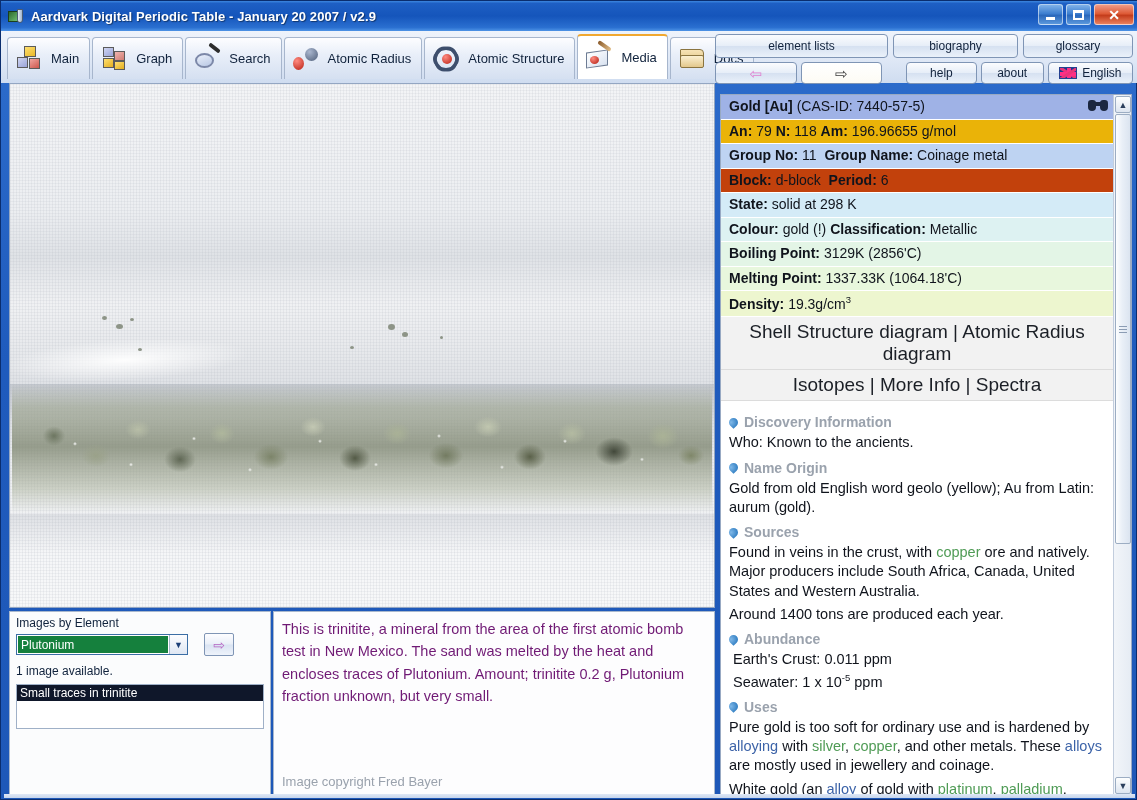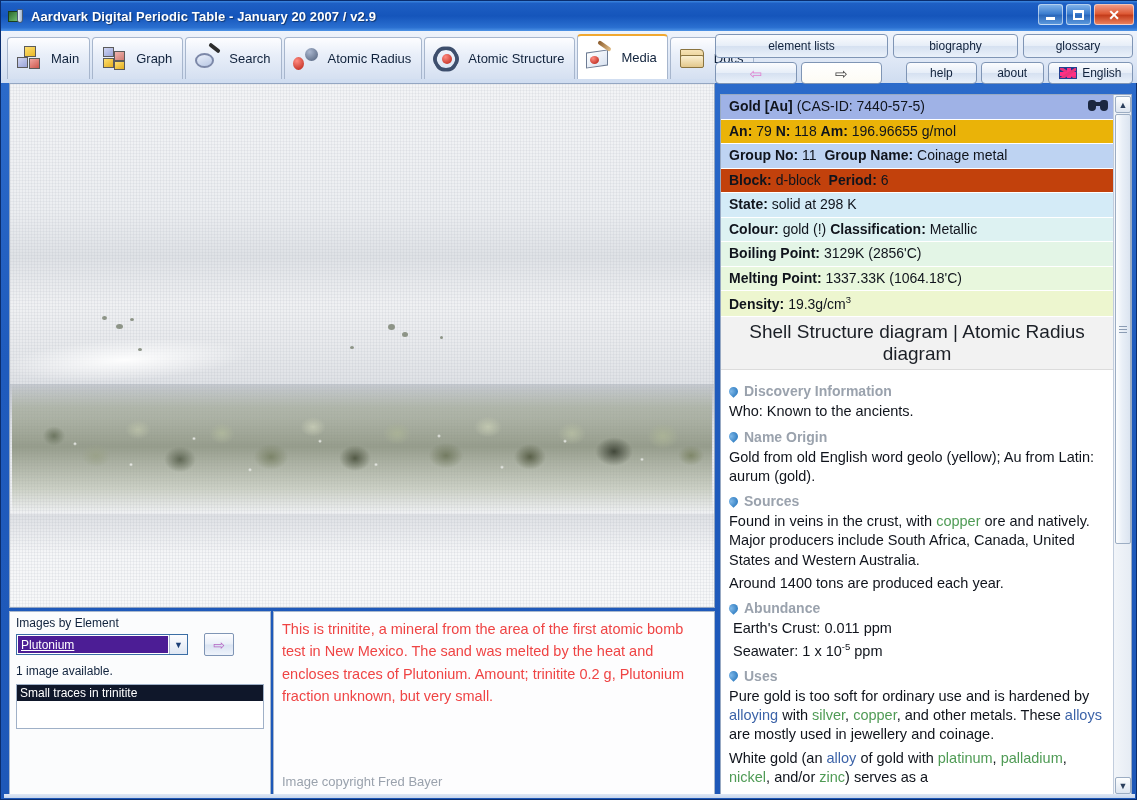--- a/index.html
+++ b/index.html
@@ -237,22 +237,22 @@
   #imgsel {
     position: absolute; left: 5px; top: 528px; width: 262px; height: 185px;
     border: 1px solid #a9b8cd; background: #fbfcfd;
   }
   .sel-label { position: absolute; left: 6px; top: 4px; font-size: 12px; color: #10223c; }
   #combo {
     position: absolute; left: 6px; top: 22px; width: 172px; height: 21px;
     border: 1px solid #3b6ea5; background: #fff; display: flex; align-items: center;
   }
   #combo .val {
-    flex: 1; height: 17px; margin: 1px; background: #4c1d95; color: #fff;
-    font-size: 12px; padding-left: 3px; display: flex; align-items: center; text-decoration: underline;
+    flex: 1; height: 17px; margin: 1px; background: #15803d; color: #fff;
+    font-size: 12px; padding-left: 3px; display: flex; align-items: center;
   }
   #combo .drop {
     width: 18px; height: 19px; flex: none;
     background: linear-gradient(180deg,#fdfdff,#dfe7f3);
     border-left: 1px solid #a8b7cb;
     display: flex; align-items: center; justify-content: center;
     font-size: 9px; color: #1c3f77;
   }
   #go-btn {
     position: absolute; left: 194px; top: 21px; width: 30px; height: 23px;
@@ -271,21 +271,21 @@
     padding-left: 3px; display: flex; align-items: center;
   }
 
   
   #caption-panel {
     position: absolute; left: 269px; top: 528px; width: 442px; height: 185px;
     border: 1px solid #a9b8cd; border-left: 1px solid #a9b8cd; background: #fdfdfe;
   }
   #caption-text {
     position: absolute; left: 8px; top: 6px; width: 428px;
-    font-size: 14.5px; color: #ef4444; line-height: 1.55;
+    font-size: 14.5px; color: #701a75; line-height: 1.55;
   }
   #copyright {
     position: absolute; left: 8px; bottom: 6px; font-size: 13px; color: #9aa2ad;
   }
 
   
   #info-panel {
     position: absolute; left: 716px; top: 11px; width: 412px; height: 702px;
     border: 1px solid #98a9c3; background: #fff; overflow: hidden;
   }
@@ -578,20 +578,21 @@
           <b>Melting Point:</b>
           <span>1337.33K (1064.18'C)</span>
         </div>
 
         <div class="drow r9">
           <b>Density:</b>
           <span>19.3g/cm<sup>3</sup></span>
         </div>
 
         <div class="linkrow">Shell Structure diagram | Atomic Radius diagram</div>
+        <div class="linkrow">Isotopes | More Info | Spectra</div>
 
         <div id="body-text">
 
           <div class="sec-head">
             <span class="bullet"></span>
             <span>Discovery Information</span>
           </div>
           <div class="para">Who: Known to the ancients.</div>
 
           <div class="sec-head">

